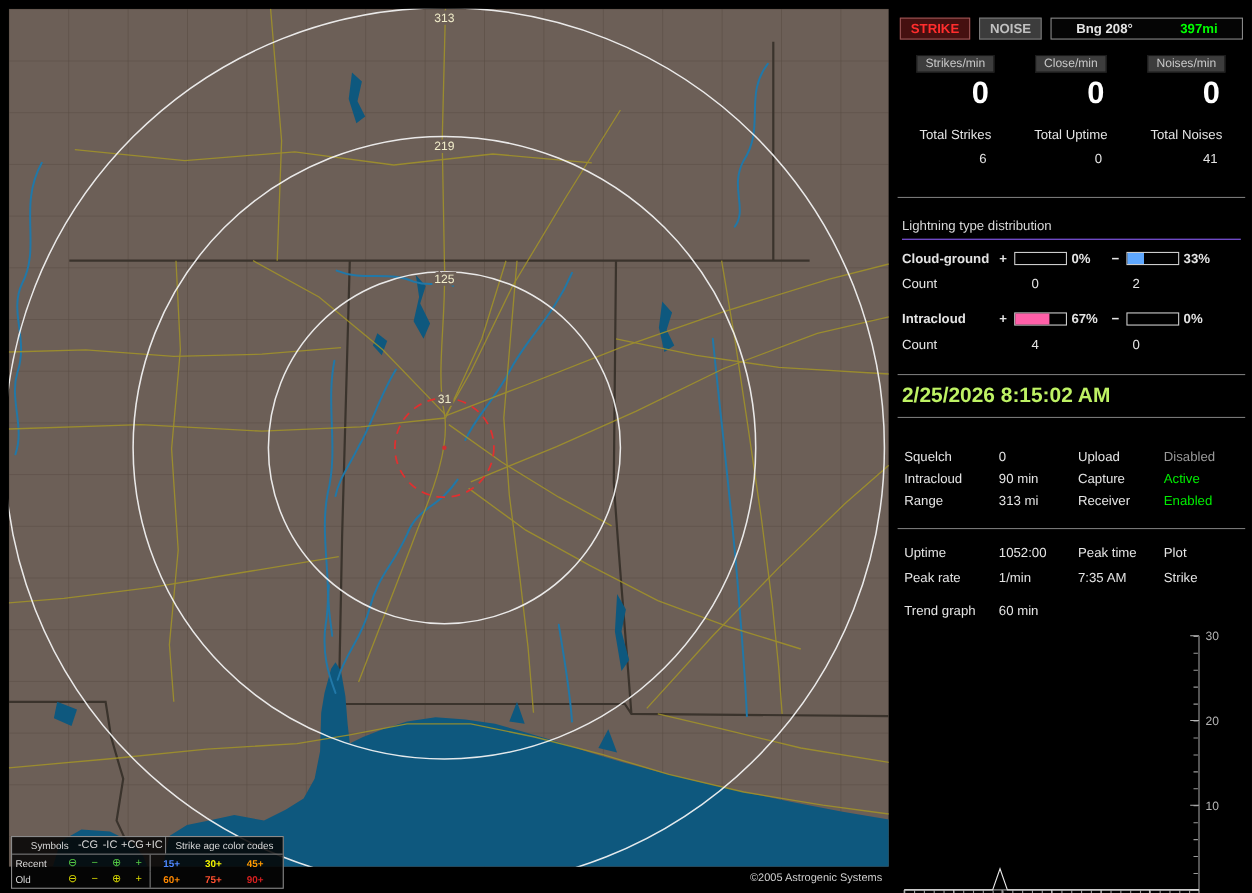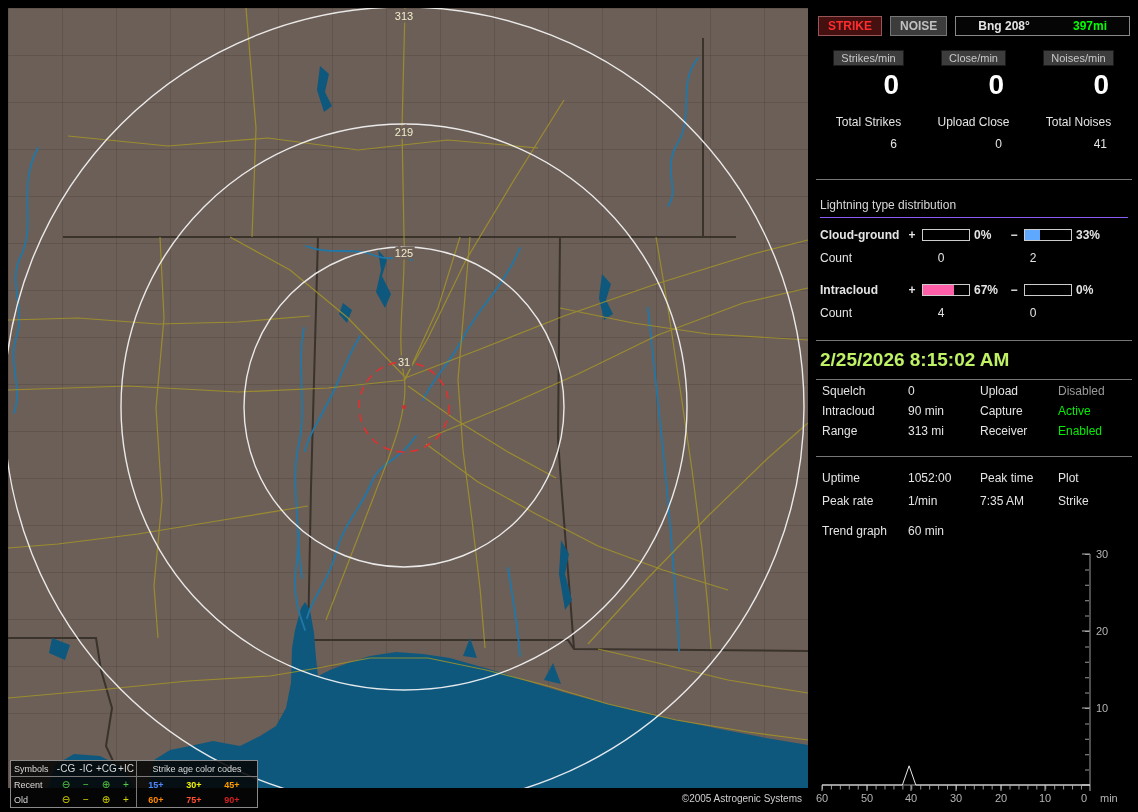--- a/index.html
+++ b/index.html
@@ -9,21 +9,21 @@
   
   .map-wrap{position:absolute;left:8px;top:8px;width:800px;height:798px;background:#000;}
   .map-svg{display:block;}
   .map-copyright{position:absolute;right:6px;bottom:2px;color:#cfcfcf;font-size:10px;}
   .ring-label{fill:#f2eecb;font-size:11px;text-anchor:middle;paint-order:stroke;stroke:#6c5f57;stroke-width:5px;}
 
   
   .map-legend{position:absolute;left:2px;top:752px;width:246px;background:rgba(6,6,6,.88);
               border:1px solid #8a8a8a;color:#d8d8d8;font-size:9px;}
   .lg-row{display:flex;align-items:center;height:15px;}
-  .lg-head{border-bottom:1px solid #7a7a7a;}
+  .lg-head{border-bottom:1px solid #7a7a7a;padding-left:14px;}
   .lg-c0{width:42px;padding-left:3px;}
   .lg-s{width:20px;text-align:center;font-size:10px;line-height:10px;}
   .lg-ages,.lg-ages-head{flex:1;display:flex;border-left:1px solid #7a7a7a;height:100%;align-items:center;}
   .lg-ages-head{justify-content:center;}
   .lg-age{width:38px;text-align:center;font-weight:bold;}
   .sym-recent{color:#55cc44;}
   .sym-old{color:#d8d800;}
   .age-15{color:#4f86ff;} .age-30{color:#f2f200;} .age-45{color:#ff9a00;}
   .age-60{color:#ff8800;} .age-75{color:#ff5030;} .age-90{color:#d62020;}
 
@@ -60,21 +60,21 @@
   .bar-fill{position:absolute;left:0;top:0;bottom:0;}
   .fill-blue{background:#5fa8ff;} .fill-pink{background:#ff5fa8;}
   .pct{width:34px;font-weight:bold;}
   .count-row{display:flex;margin:9px 4px 0 4px;}
   .count-label{width:86px;}
   .count-v1{width:46px;margin-left:12px;text-align:center;}
   .count-v2{width:46px;margin-left:46px;text-align:center;}
 
   .datetime{margin:8px 4px 0 4px;color:#bef264;font-weight:bold;font-size:19px;}
 
-  .settings,.stats{display:grid;grid-template-columns:86px 72px 78px auto;row-gap:6px;padding-left:6px;margin-top:4px;}
+  .settings,.stats{display:grid;grid-template-columns:86px 72px 78px auto;row-gap:6px;padding-left:6px;margin-top:28px;}
   .stats{row-gap:9px;margin-top:14px;}
   .st-gray{color:#9a9a9a;} .st-green{color:#00ee00;}
 
   .trend-row{display:flex;margin-top:16px;padding-left:6px;}
   .tr-label{width:86px;}
   .trend-svg{display:block;margin-top:10px;}
   .tk{fill:#b4b4b4;font-size:11px;}
 </style>
 </head>
 <body>
@@ -225,21 +225,21 @@
       <div class="rate-value">0</div>
     </div>
   </div>
 
   <div class="totals">
     <div class="total-col">
       <div>Total Strikes</div>
       <div class="total-value">6</div>
     </div>
     <div class="total-col">
-      <div>Upload Close</div>
+      <div>Total Uptime</div>
       <div class="total-value">0</div>
     </div>
     <div class="total-col">
       <div>Total Noises</div>
       <div class="total-value">41</div>
     </div>
   </div>
 
   <div class="sep sep1"></div>
 

